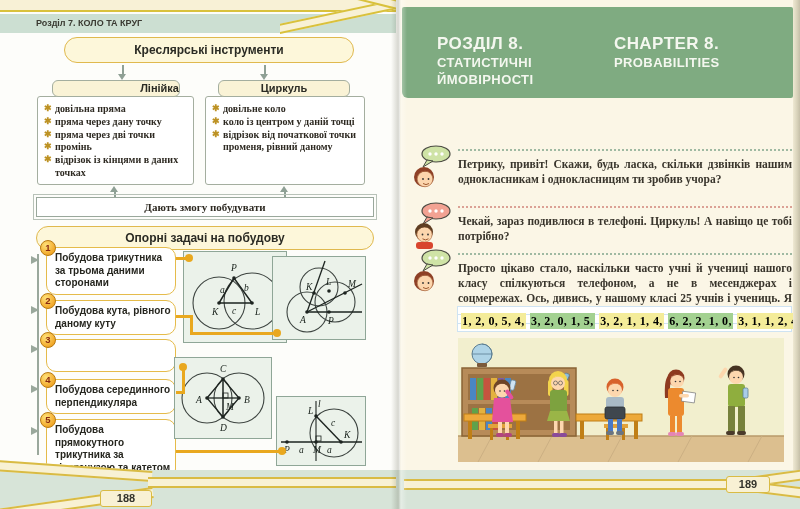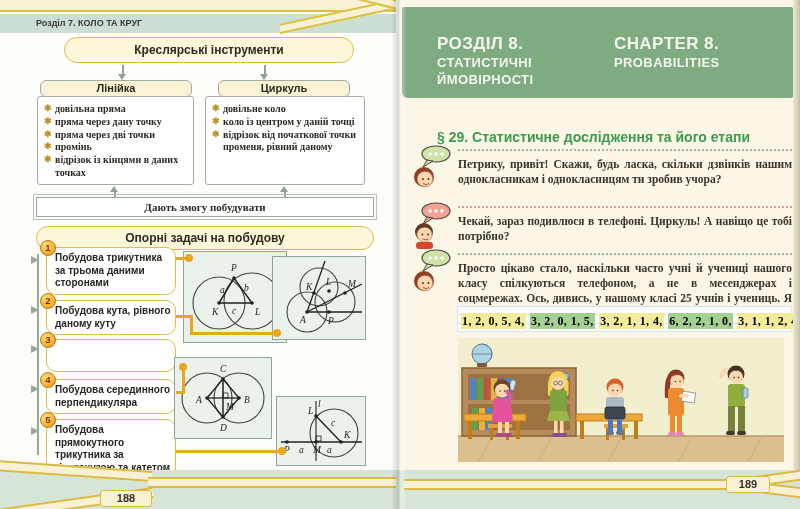--- a/index.html
+++ b/index.html
@@ -25,21 +25,21 @@
 
   
   .gold-box { position:absolute; background:#fdf7da; border:1.6px solid #e0b94e; border-radius:13px;
     text-align:center; font:bold 12px/23px "Liberation Sans",sans-serif; color:#2b2b24; }
   .title-main { left:64px; top:37px; width:290px; height:26px; line-height:24px; }
   .title-tasks { left:36px; top:226px; width:338px; height:24px; line-height:22px; }
 
   
   .col-header { position:absolute; height:17px; background:#faf3d6; border:1px solid #a4ae9f; border-radius:6px;
     text-align:center; font:bold 11px/15px "Liberation Sans",sans-serif; color:#2b2b24; z-index:3; }
-  .hdr-ruler { left:40px; top:80px; width:152px; }
+  .hdr-ruler { left:52px; top:80px; width:128px;text-align:right; }
   .hdr-compass { left:218px; top:80px; width:132px;text-align:center; }
   .tool-list { position:absolute; background:#fff; border:1.5px solid #a4ae9f; border-radius:3px; list-style:none;
     padding:6px 4px 4px 6px; font:bold 10px/1.28 "Liberation Serif",serif; color:#2e2a22; }
   .list-ruler { left:37px; top:96px; width:157px; height:89px; }
   .list-compass { left:205px; top:96px; width:160px; height:89px; }
   .tool-list li { padding-left:11px; position:relative; }
   .tool-list .bullet { position:absolute; left:0; top:0; color:#bd9224; font-size:9px; }
 
   
   .flow-line { position:absolute; width:1.5px; background:#8fa095; }
@@ -302,21 +302,20 @@
       <div class="ch-l1">РОЗДІЛ 8.</div>
       <div class="ch-l2">СТАТИСТИЧНІ</div>
       <div class="ch-l2">ЙМОВІРНОСТІ</div>
     </div>
     <div class="chapter-col col-en">
       <div class="ch-l1">CHAPTER 8.</div>
       <div class="ch-l2">PROBABILITIES</div>
     </div>
   </div>
 
-  <div class="section-heading">§ 29.  Статистичне дослідження та його етапи</div>
 
   <div class="dlg dlg-1">
     <svg class="avatar" width="44" height="48" viewBox="0 0 44 48">
       <ellipse cx="26" cy="9" rx="14" ry="8" fill="#cfe3a6" stroke="#4a4a42" stroke-width="1.2"></ellipse>
       <path d="M17 15 L13 22 L23 16 Z" fill="#cfe3a6" stroke="#4a4a42" stroke-width="1"></path>
       <circle cx="20" cy="9" r="1.7" fill="#fff"></circle>
         <circle cx="26" cy="9" r="1.7" fill="#fff"></circle>
         <circle cx="32" cy="9" r="1.7" fill="#fff"></circle>
       <circle cx="14" cy="32" r="10" fill="#8e4026"></circle>
       <circle cx="15" cy="34" r="7.8" fill="#fcd6ae" stroke="#b5764a" stroke-width="0.7"></circle>

